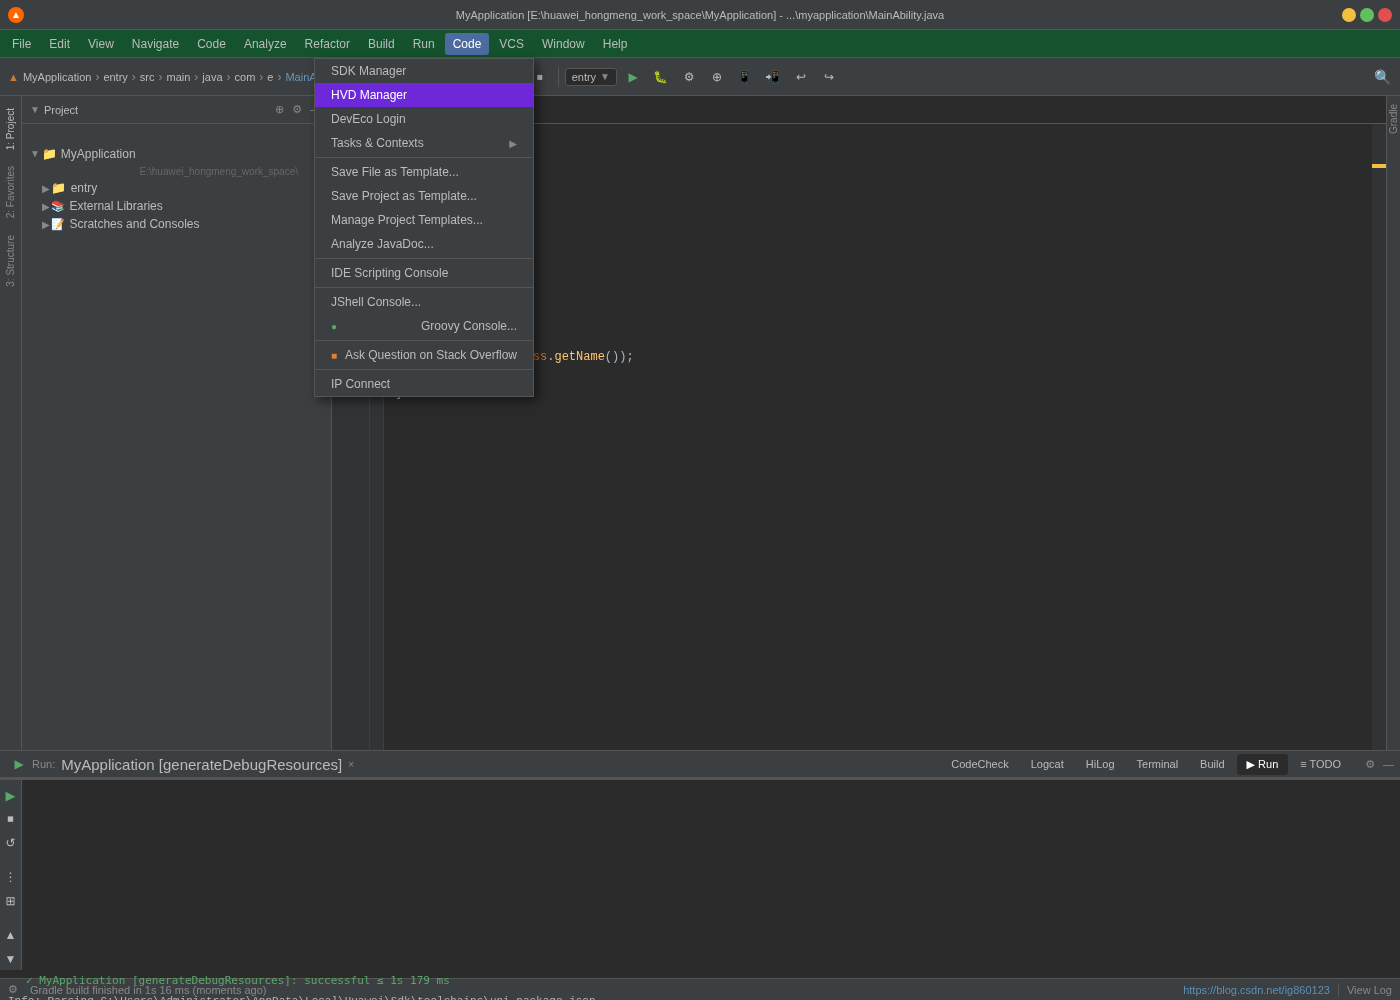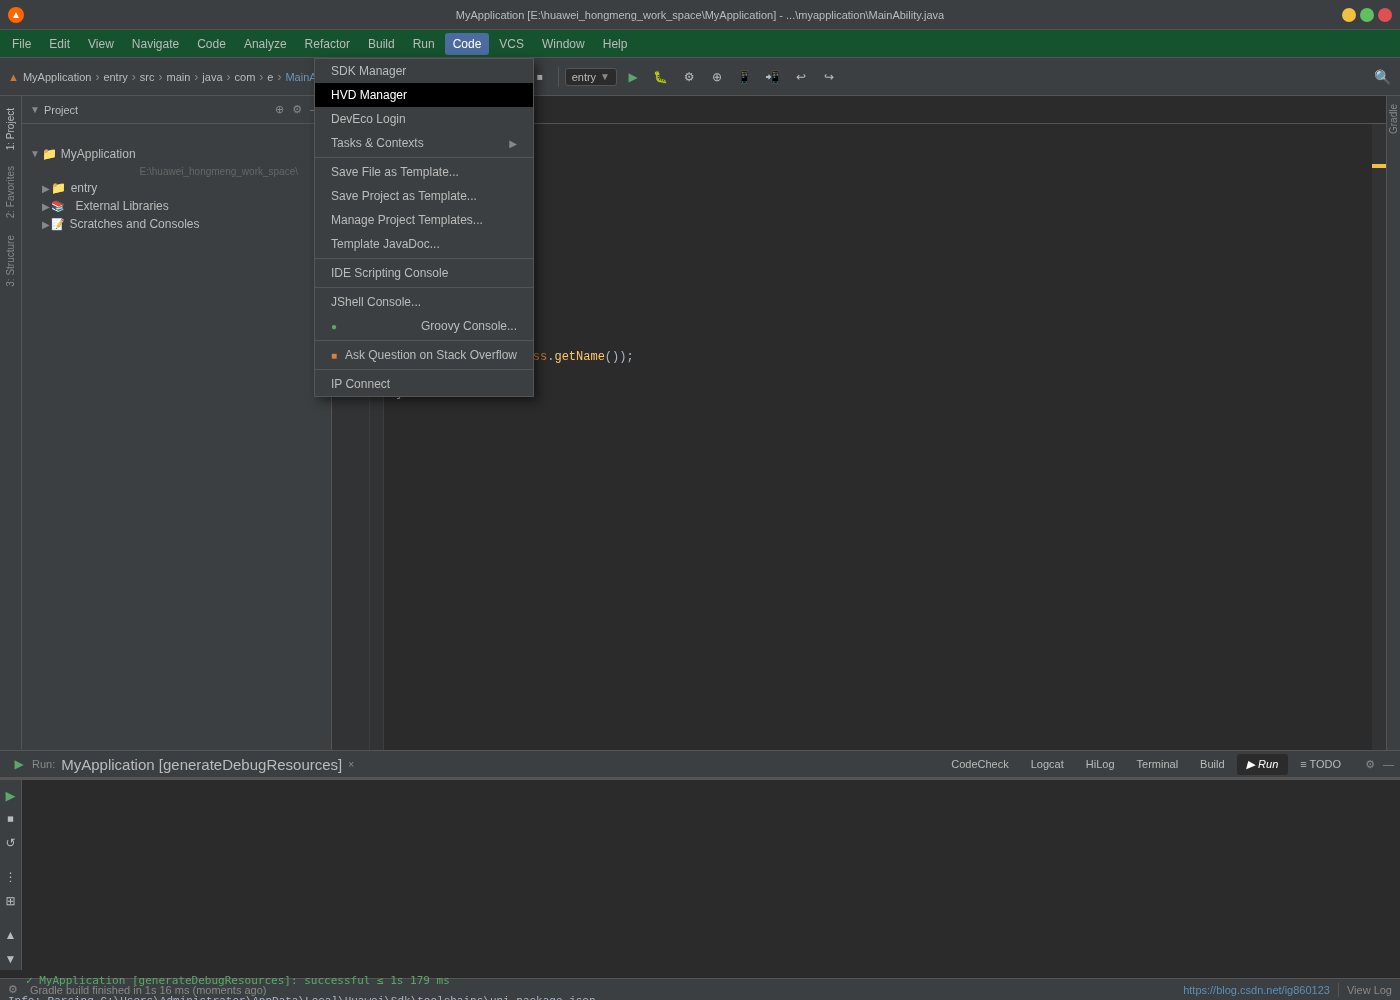--- a/index.html
+++ b/index.html
@@ -215,21 +215,21 @@
       display: flex;
       flex-direction: column;
     }
     .bottom-tab {
       padding: 4px 10px;
       font-size: 11px;
       color: #bbb;
       cursor: pointer;
       border-radius: 3px;
     }
-    .bottom-tab.active { background: #2b2b2b; color: #fff; font-style: italic; }
+    .bottom-tab.active { background: #2b2b2b; color: #fff; }
     #bottom-content {
       flex: 1;
       padding: 4px 8px;
       font-family: 'Courier New', monospace;
       font-size: 11px;
       color: #a9b7c6;
       overflow: auto;
       line-height: 1.5;
     }
     .run-icon-btn {
@@ -271,21 +271,21 @@
     .dropdown-item {
       padding: 5px 16px;
       font-size: 12px;
       color: #bbb;
       cursor: pointer;
       display: flex;
       align-items: center;
       justify-content: space-between;
       white-space: nowrap;
     }
-    .dropdown-item.highlighted { background: #000000; color: white; }
+    .dropdown-item.highlighted { background: #6d28d9; color: white; }
     .dropdown-sep { height: 1px; background: #555; margin: 2px 0; }
     .dropdown-item .submenu-arrow { color: #888; font-size: 10px; margin-left: 20px; }
     .groovy-icon { color: #59a869; font-size: 10px; }
     .overflow-icon { color: #e08030; font-size: 10px; }
     .vertical-tab {
       writing-mode: vertical-rl;
       transform: rotate(180deg);
       font-size: 10px;
       color: #888;
       cursor: pointer;
@@ -406,21 +406,21 @@
 
       <div class="tree-item tree-indent-1">
         <span class="tree-arrow">▶</span>
         <span class="folder-icon">📁</span>
         <span style="margin-left:4px;color:#bbb;">entry</span>
       </div>
 
       <div class="tree-item tree-indent-1">
         <span class="tree-arrow">▶</span>
         <span style="font-size:11px;color:#888;margin-right:4px;">📚</span>
-        <span style="color:#bbb;margin-left:6px;">External Libraries</span>
+        <span style="color:#bbb;">External Libraries</span>
       </div>
 
       <div class="tree-item tree-indent-1">
         <span class="tree-arrow">▶</span>
         <span style="font-size:11px;color:#888;margin-right:4px;">📝</span>
         <span style="color:#bbb;">Scratches and Consoles</span>
       </div>
     </div>
   </div>
 
@@ -571,21 +571,21 @@
   <div class="dropdown-item">
     <span>Save File as Template...</span>
   </div>
   <div class="dropdown-item">
     <span>Save Project as Template...</span>
   </div>
   <div class="dropdown-item">
     <span>Manage Project Templates...</span>
   </div>
   <div class="dropdown-item">
-    <span>Template JavaDoc...</span>
+    <span>Analyze JavaDoc...</span>
   </div>
   <div class="dropdown-sep"></div>
   <div class="dropdown-item">
     <span>IDE Scripting Console</span>
   </div>
   <div class="dropdown-sep"></div>
   <div class="dropdown-item">
     <span>JShell Console...</span>
   </div>
   <div class="dropdown-item">

